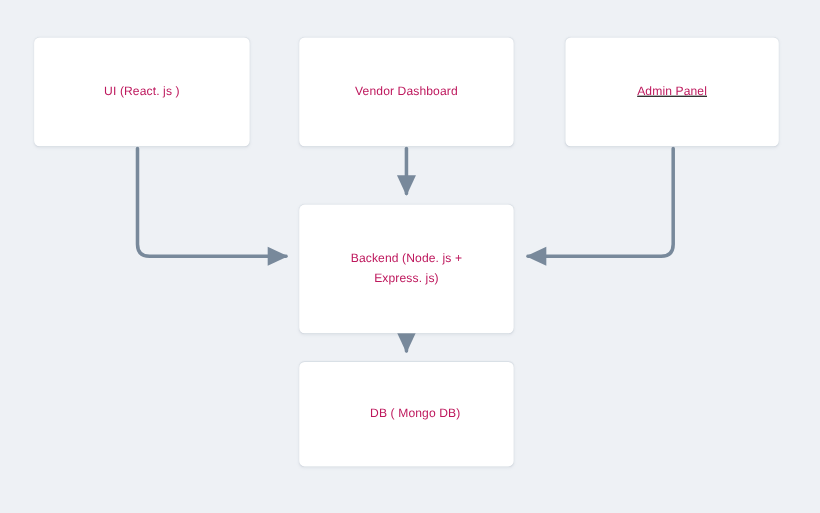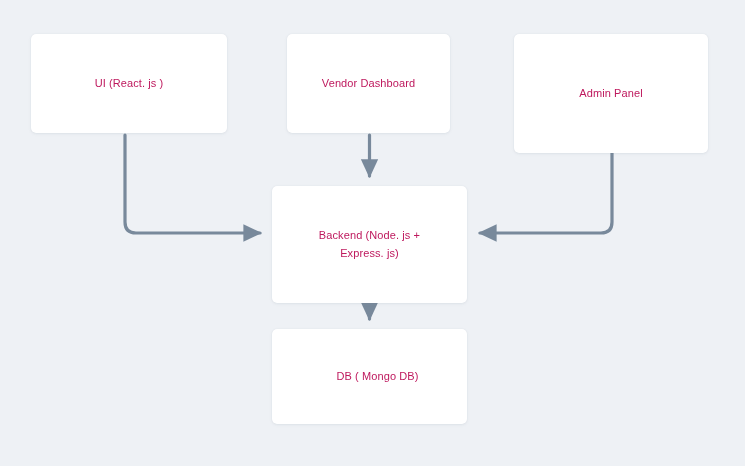--- a/index.html
+++ b/index.html
@@ -42,22 +42,22 @@
   }
   .node-label {
     color: #be185d;
     font-size: 11px;
     line-height: 1.55;
     letter-spacing: 0.1px;
     white-space: pre-line;
   }
   
   #node-ui            { left: 31px;  top: 34px;  width: 196px; height: 99px; }
-  #node-vendor        { left: 272px; top: 34px;  width: 163px; height: 99px; margin-left: 15px; }
-  #node-admin         { left: 514px; top: 34px;  width: 194px; height: 119px; }
+  #node-vendor        { left: 272px; top: 34px;  width: 195px; height: 99px; }
+  #node-admin         { left: 514px; top: 34px;  width: 194px; height: 99px; text-decoration: underline; }
   #node-backend       { left: 272px; top: 186px; width: 195px; height: 117px; }
   #node-db            { left: 272px; top: 329px; width: 195px; height: 95px; padding-left: 28px; }
 </style>
 </head>
 <body>
 
 <div id="diagram-canvas">
 
   <svg id="connector-layer" width="745" height="466" viewBox="0 0 745 466" xmlns="http://www.w3.org/2000/svg">
     <defs>

